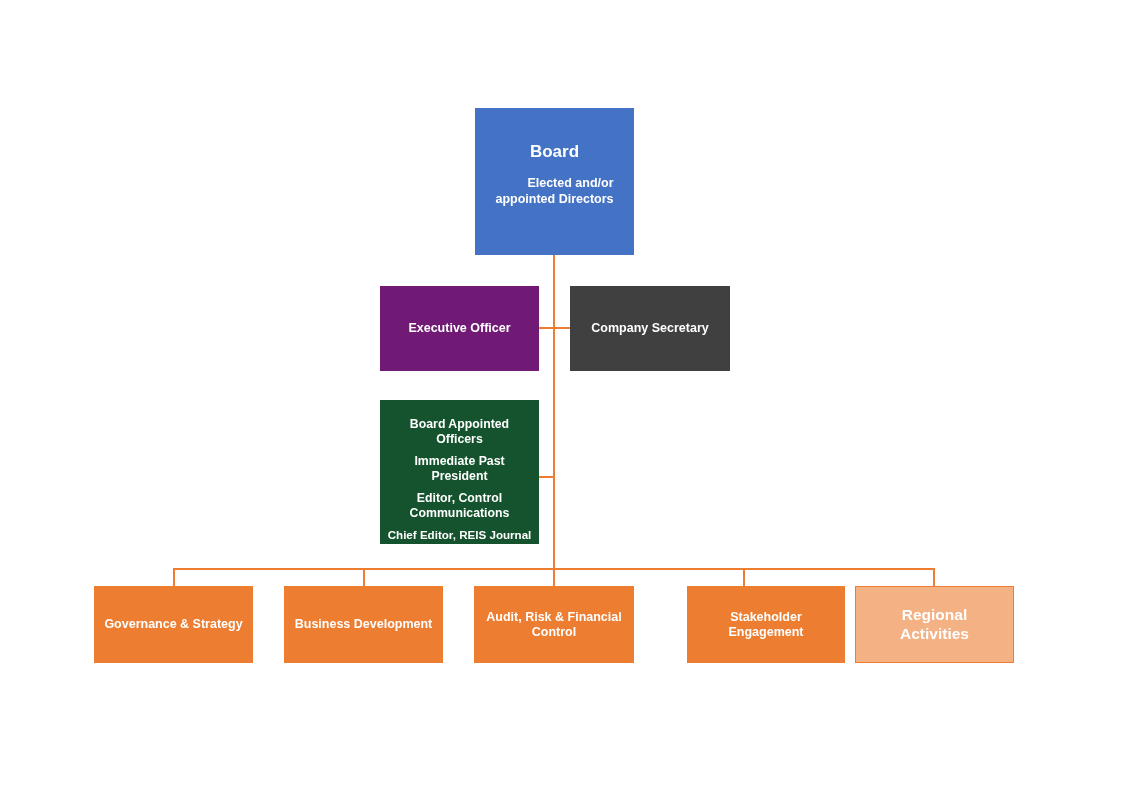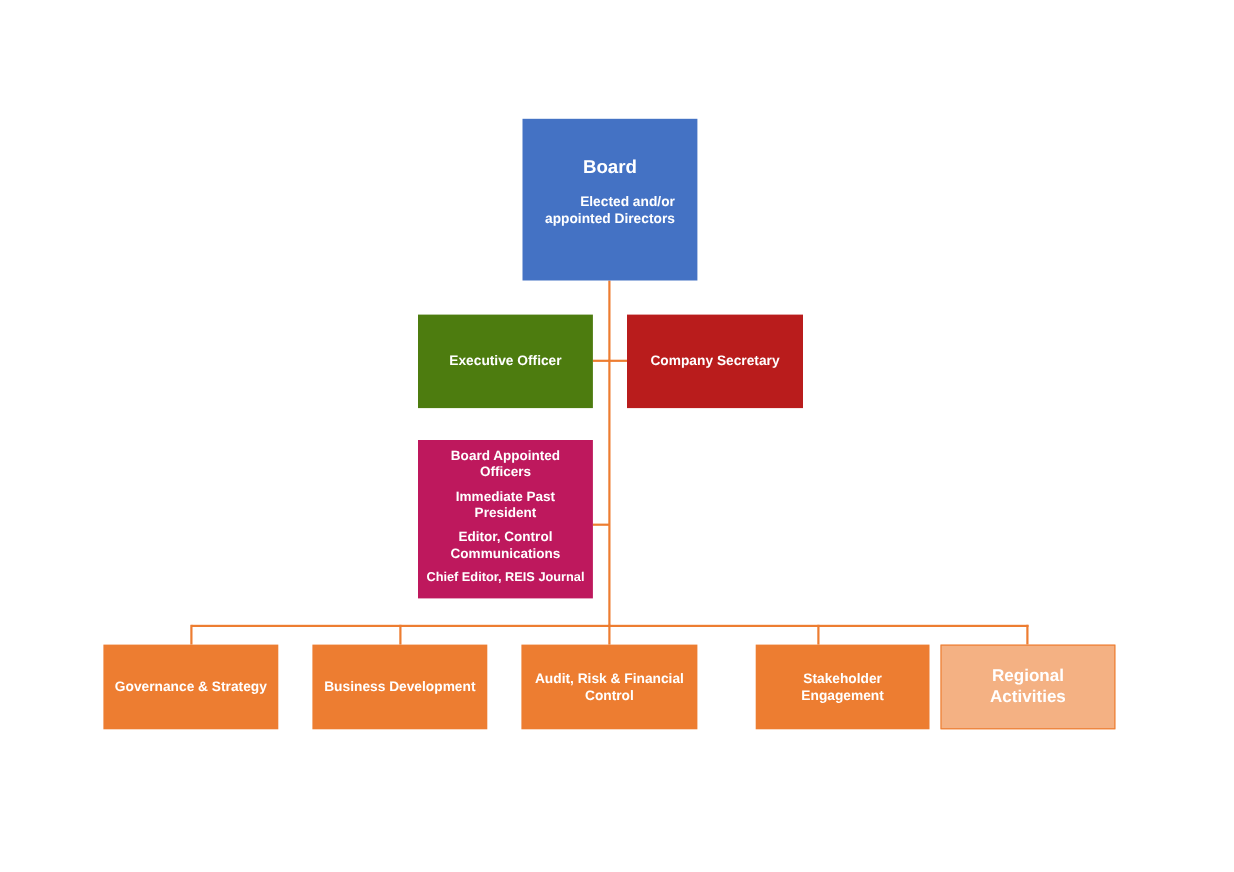--- a/index.html
+++ b/index.html
@@ -56,42 +56,42 @@
     line-height: 1.25;
     text-align: right;
   }
 
   
   #exec-officer {
     left: 380px;
     top: 286px;
     width: 159px;
     height: 85px;
-    background: #4d7c0f;
+    background: #701a75;
     font-size: 12.5px;
   }
 
   
   #company-secretary {
     left: 570px;
     top: 286px;
     width: 160px;
     height: 85px;
-    background: #b91c1c;
+    background: #404040;
     font-size: 12.5px;
   }
 
   
   #board-appointed {
     left: 380px;
     top: 400px;
     width: 159px;
     height: 144px;
-    background: #be185d;
-    justify-content: flex-start;
+    background: #14532d;
+    justify-content: flex-end;
     padding-top: 7px;
     font-size: 12.3px;
   }
   #board-appointed .grp { margin-bottom: 7px; line-height: 1.22; }
   #board-appointed .grp:last-child { margin-bottom: 0; }
   #board-appointed .small { font-size: 11.6px; }
 
   
   .leaf {
     top: 586px;

